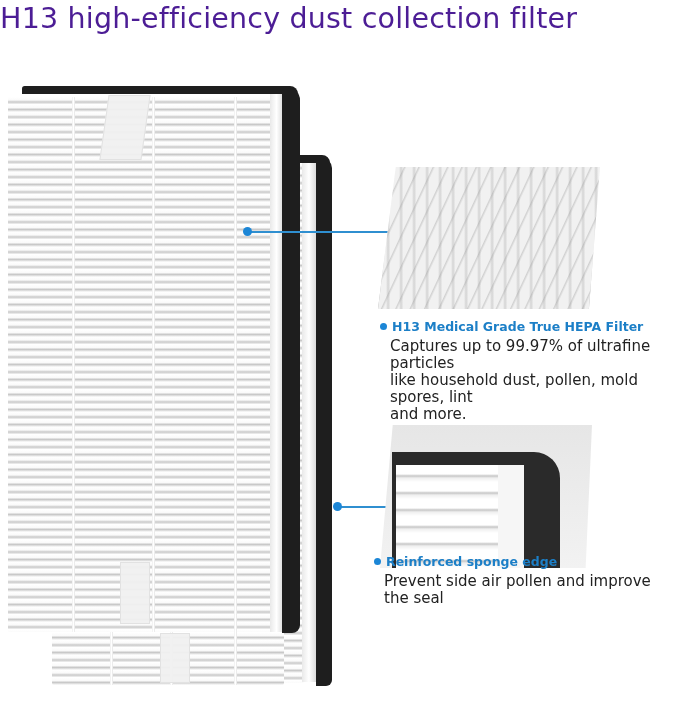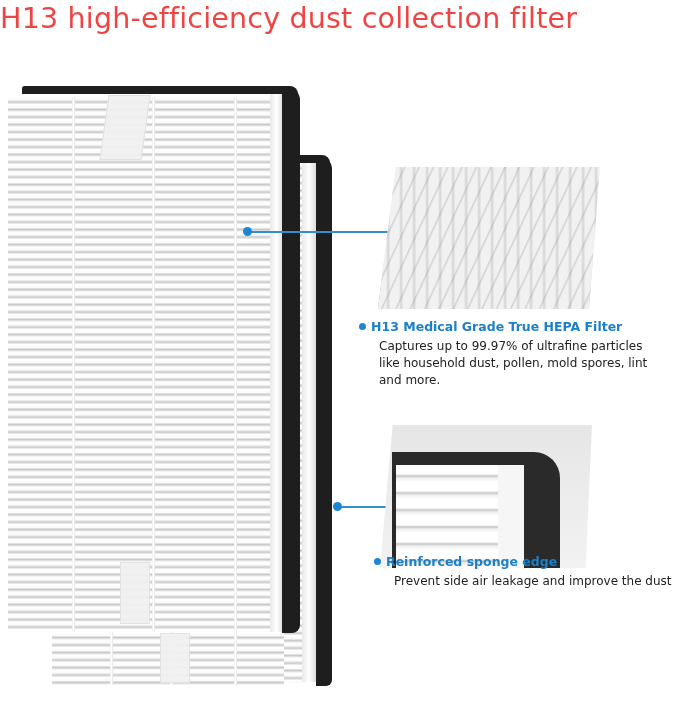--- a/index.html
+++ b/index.html
@@ -1,21 +1,21 @@
 <!DOCTYPE html>
 <html><head>
 <meta charset="utf-8">
 <style>
   * { margin: 0; padding: 0; box-sizing: border-box; }
   html, body { width: 679px; height: 703px; background: #ffffff; overflow: hidden; }
   body { position: relative; font-family: "DejaVu Sans", "Liberation Sans", sans-serif; }
 
   .title {
     position: absolute; left: 0; top: 2px;
-    font-size: 28.5px; color: #ef4444; letter-spacing: 0.2px;
+    font-size: 28.5px; color: #4c1d95; letter-spacing: 0.2px;
     white-space: nowrap; font-weight: normal;
   }
   .pleats {
     position: absolute; background-color: #f4f4f4;
     background-image:
       repeating-linear-gradient(180deg, #ffffff 0px, #fafafa 3px, #c9c9c9 5px, #e8e8e8 6.5px, #ffffff 7.5px);
     border-radius: 2px;
   }
   .vseam { position: absolute; top: 0; bottom: 0; width: 3px;
     background: linear-gradient(90deg, #ededed, #ffffff, #e2e2e2); }
@@ -67,22 +67,22 @@
     background-color: #f4f4f4;
     background-image: repeating-linear-gradient(180deg, #ffffff 0 9px, #c6c6c6 11px, #efefef 13px, #ffffff 17px);
   }
   .edge-filter-rim { position: absolute; left: 118px; top: 40px; width: 26px; height: 110px; background: #f6f6f6; }
 
   
   .feature { position: absolute; }
   .feature-head { display: flex; align-items: center; gap: 5px; }
   .bullet { width: 7px; height: 7px; border-radius: 50%; background: #1c86d6; display: inline-block; }
   .feature-title { color: #1c7fc7; font-weight: bold; font-size: 12.5px; white-space: nowrap; font-family: "DejaVu Sans", sans-serif; }
-  .feature-desc { color: #222222; font-size: 12px; line-height: 17px; margin-left: 20px; margin-top: 4px; white-space: pre-line; }
-  .feat1 { left: 359px; top: 319px; width: 299px; }
+  .feature-desc { color: #222222; font-size: 15px; line-height: 17px; margin-left: 10px; margin-top: 4px; white-space: pre-line; }
+  .feat1 { left: 380px; top: 319px; width: 299px; }
   .feat2 { left: 374px; top: 554px; width: 305px; }
 </style>
 </head>
 <body>
 
 <div class="title">H13 high-efficiency dust collection filter</div>
 
 <div>
 
   <div class="pleats back-pleats">
@@ -129,14 +129,14 @@
   <div class="feature-desc">Captures up to 99.97% of ultrafine particles
 like household dust, pollen, mold spores, lint
 and more.</div>
 </div>
 
 <div class="feature feat2">
   <div class="feature-head">
     <span class="bullet"></span>
     <span class="feature-title">Reinforced sponge edge</span>
   </div>
-  <div class="feature-desc">Prevent side air leakage and improve the dust</div>
+  <div class="feature-desc">Prevent side air pollen and improve the seal</div>
 </div>
 
 </body></html>

